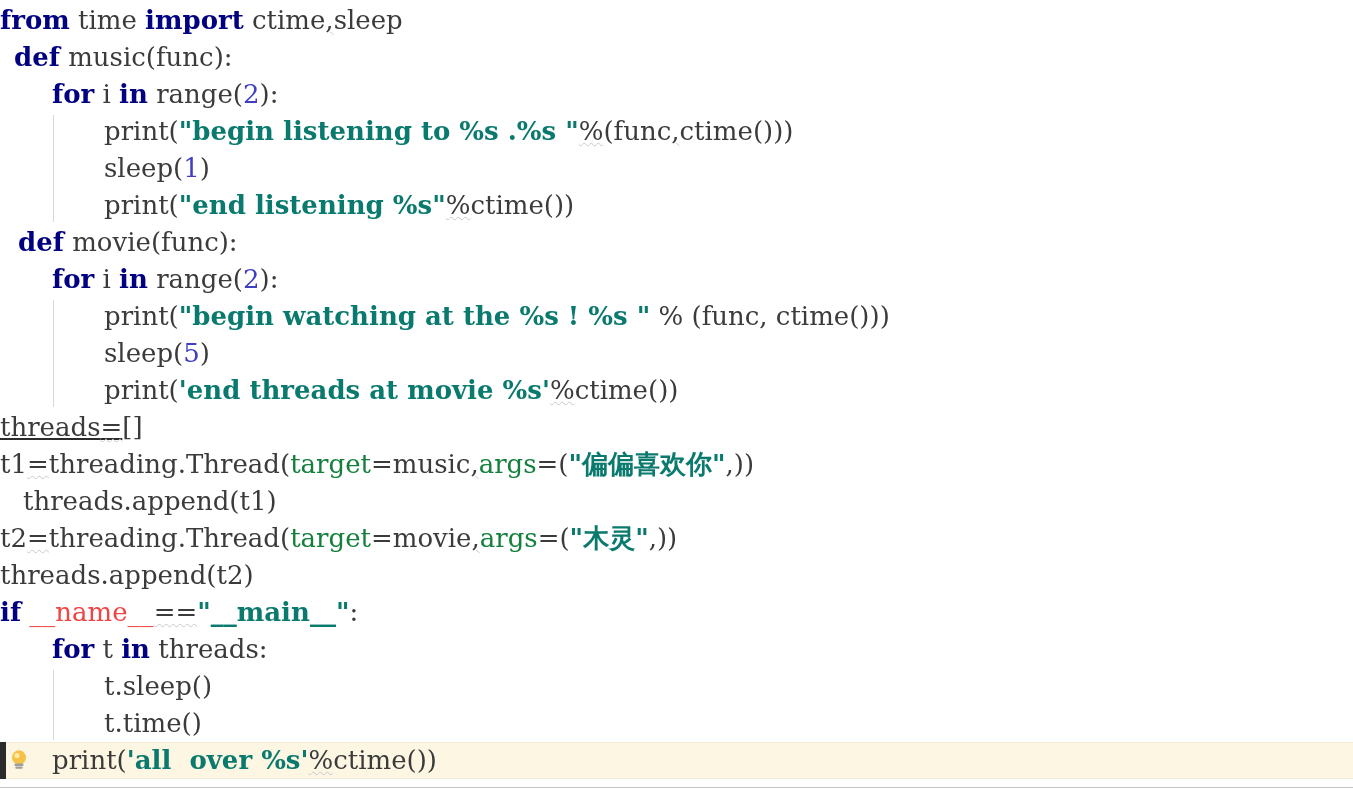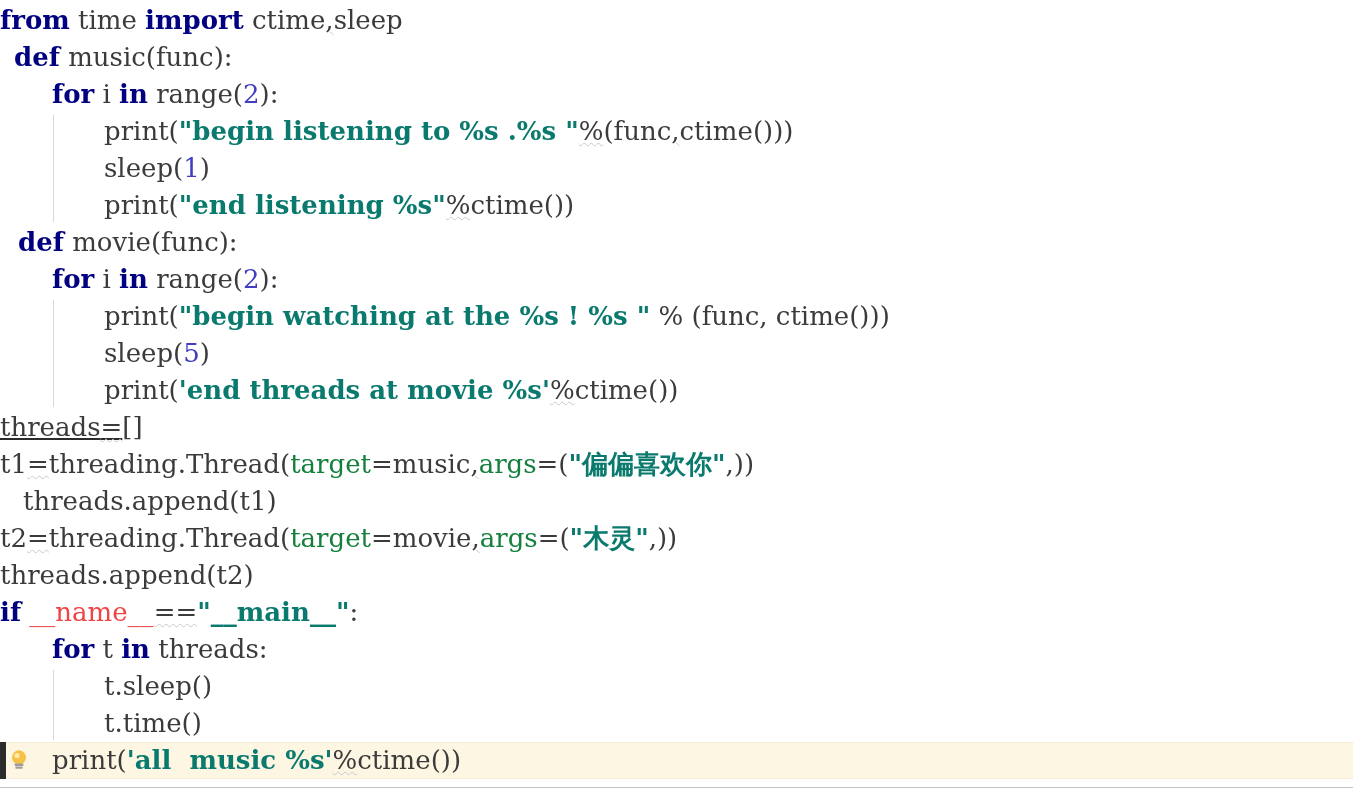--- a/index.html
+++ b/index.html
@@ -136,17 +136,17 @@
       <div class="line" style="top: 668px; padding-left: 104px;"><span class="txt ident">t</span><span class="txt punc">.</span><span class="txt ident">sleep</span><span class="txt punc">()</span></div>
       <div class="line" style="top: 705px; padding-left: 104px;"><span class="txt ident">t</span><span class="txt punc">.</span><span class="txt ident">time</span><span class="txt punc">()</span></div>
       <div class="caret-line-bg" style="top: 742px;"></div>
       <div class="caret-bar" style="top: 742px;"></div>
       <div class="bulb" style="top: 748px; left: 8px;"><svg viewBox="0 0 22 24" width="22" height="24">
           <ellipse cx="11" cy="9.5" rx="7" ry="7.2" fill="#f5c147"></ellipse>
           <ellipse cx="9" cy="7.5" rx="2.6" ry="2.6" fill="#ffe9a8"></ellipse>
           <rect x="6.5" y="15.5" width="9" height="2.4" rx="1" fill="#9e9e9e"></rect>
           <rect x="7.3" y="18.6" width="7.4" height="2.2" rx="1" fill="#9e9e9e"></rect>
         </svg></div>
-      <div class="line" style="top: 742px; padding-left: 52px;"><span class="txt ident">print</span><span class="txt punc">(</span><span class="txt str">'all  music %s'</span><span class="txt punc wavy-sm">%</span><span class="txt ident">ctime</span><span class="txt punc">())</span></div>
+      <div class="line" style="top: 742px; padding-left: 52px;"><span class="txt ident">print</span><span class="txt punc">(</span><span class="txt str">'all  over %s'</span><span class="txt punc wavy-sm">%</span><span class="txt ident">ctime</span><span class="txt punc">())</span></div>
     </div>
 
   <div class="bottom-sep" style="top:787px;"></div>
 </div>
 
 </body></html>

